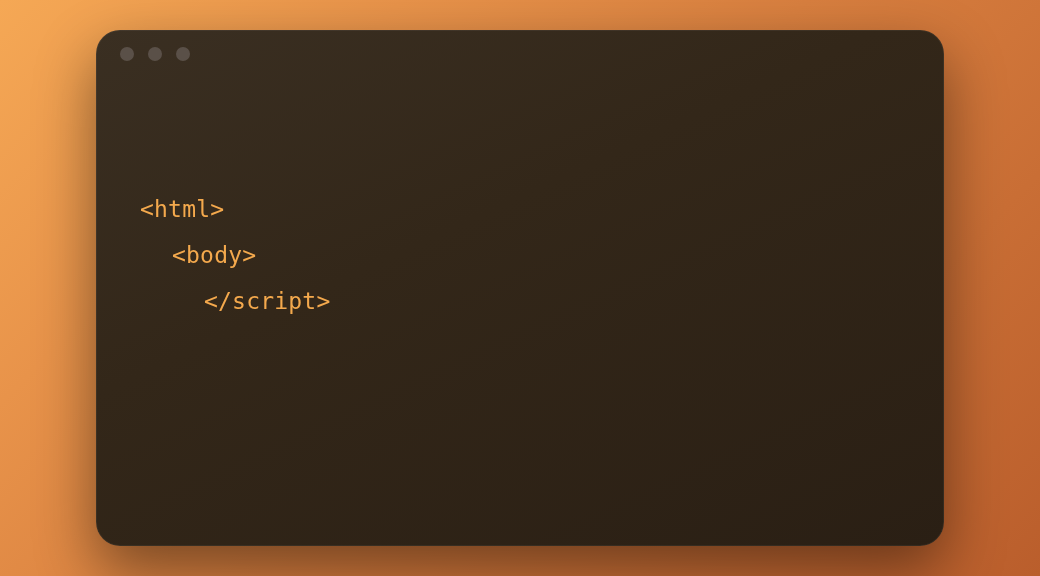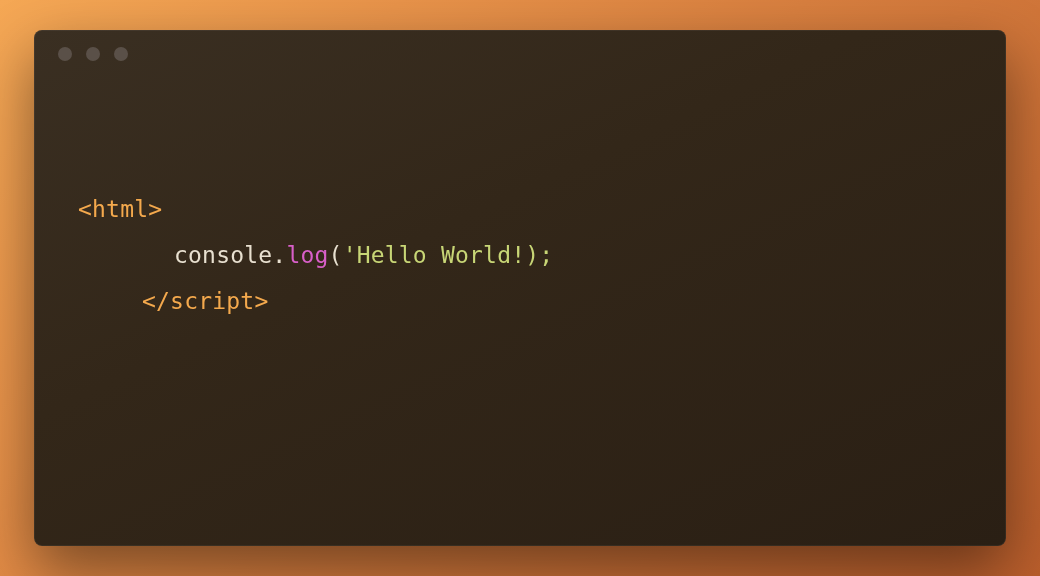--- a/index.html
+++ b/index.html
@@ -13,24 +13,24 @@
       height: 576px;
       background: linear-gradient(135deg, #f5a855 0%, #e8934a 25%, #d87f3f 50%, #c96e35 75%, #ba5e2c 100%);
       display: flex;
       align-items: center;
       justify-content: center;
       font-family: ui-monospace, 'SF Mono', Menlo, Monaco, Consolas, monospace;
       overflow: hidden;
     }
 
     .window {
-      width: 972px;
+      width: 848px;
       height: 516px;
       background: linear-gradient(155deg, #3a2f22 0%, #332719 40%, #2a1f14 100%);
-      border-radius: 8px;
+      border-radius: 24px;
       box-shadow: 0 25px 60px rgba(0,0,0,0.45), 0 0 0 1px rgba(255,255,255,0.05) inset;
       overflow: hidden;
       position: relative;
     }
 
     .titlebar {
       height: 48px;
       display: flex;
       align-items: center;
       padding-left: 24px;
@@ -69,16 +69,16 @@
 
 <div class="window">
   <div class="titlebar">
     <div class="dot"></div>
     <div class="dot"></div>
     <div class="dot"></div>
   </div>
 
   <div class="code-area">
     <div class="code-line"><span class="tag">&lt;html&gt;</span></div>
-    <div class="code-line indent3"><span class="plain">console</span><span class="plain">.</span><span class="method">log</span><span class="plain">(</span><span class="string">'Hello World!);</span></div>
+    <div class="code-line indent1"><span class="tag">&lt;body&gt;</span></div>
     <div class="code-line indent2"><span class="tag">&lt;/script&gt;</span></div>
   </div>
 </div>
 
 </body></html>

